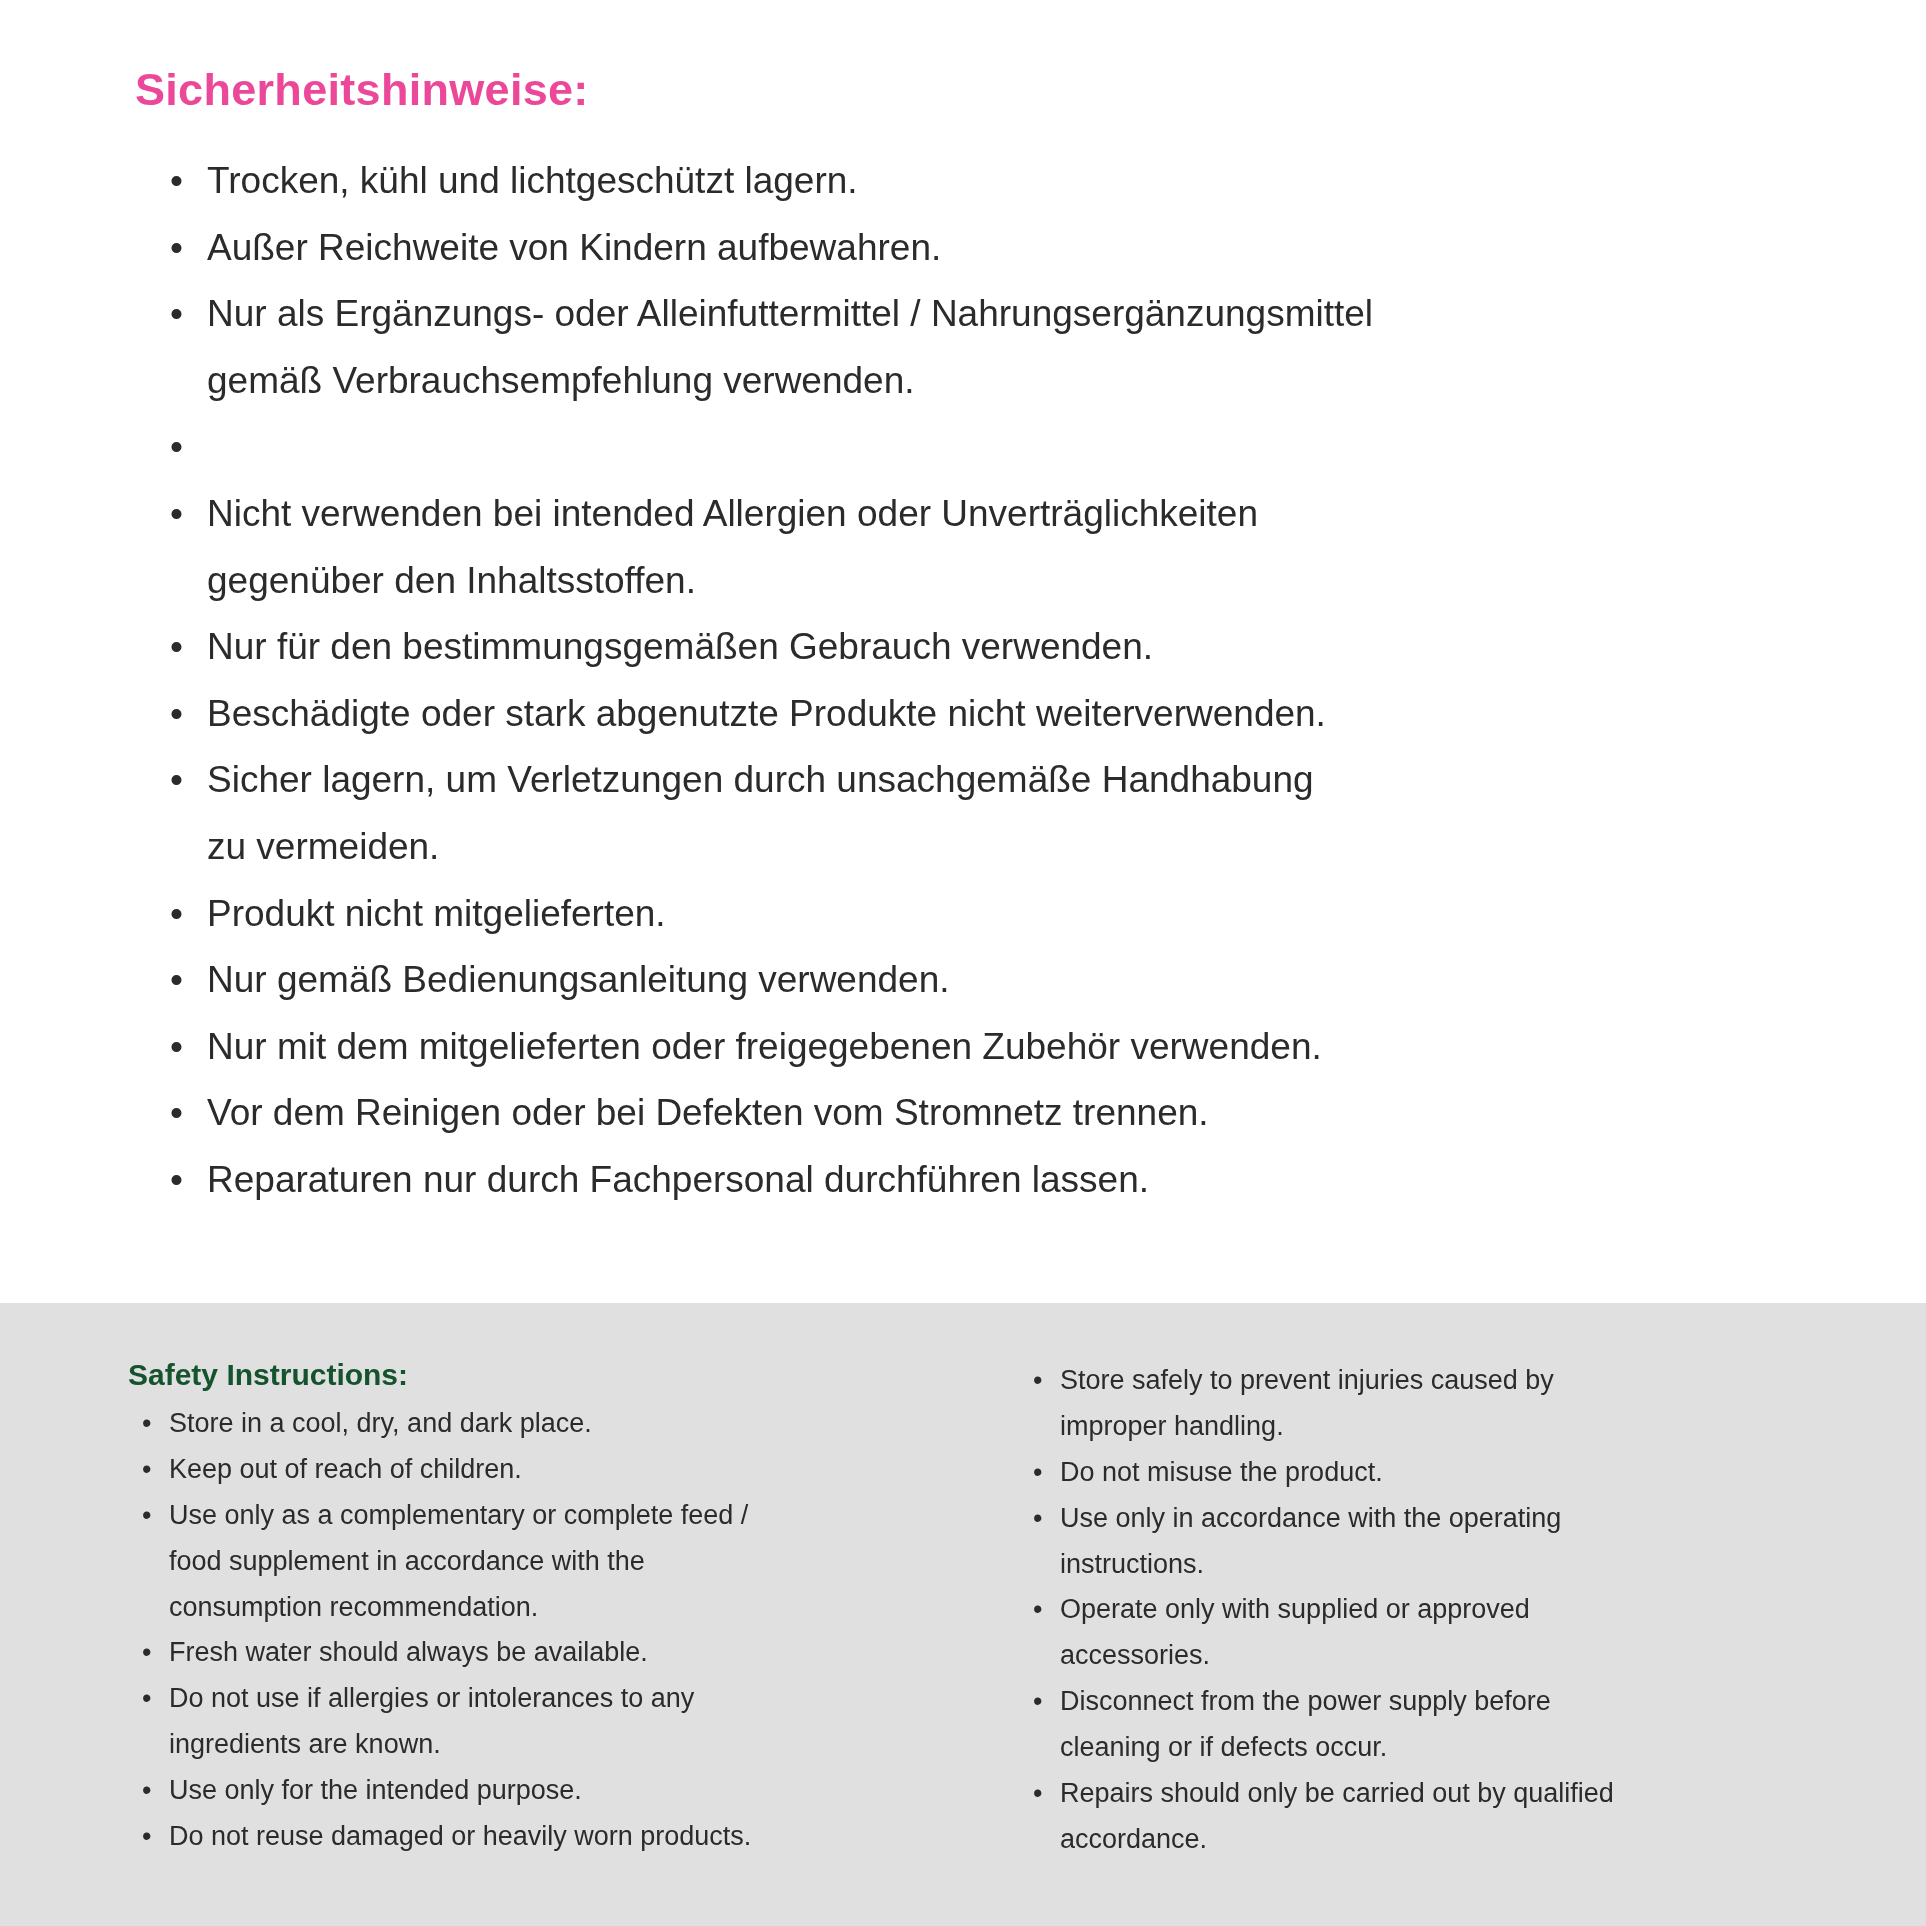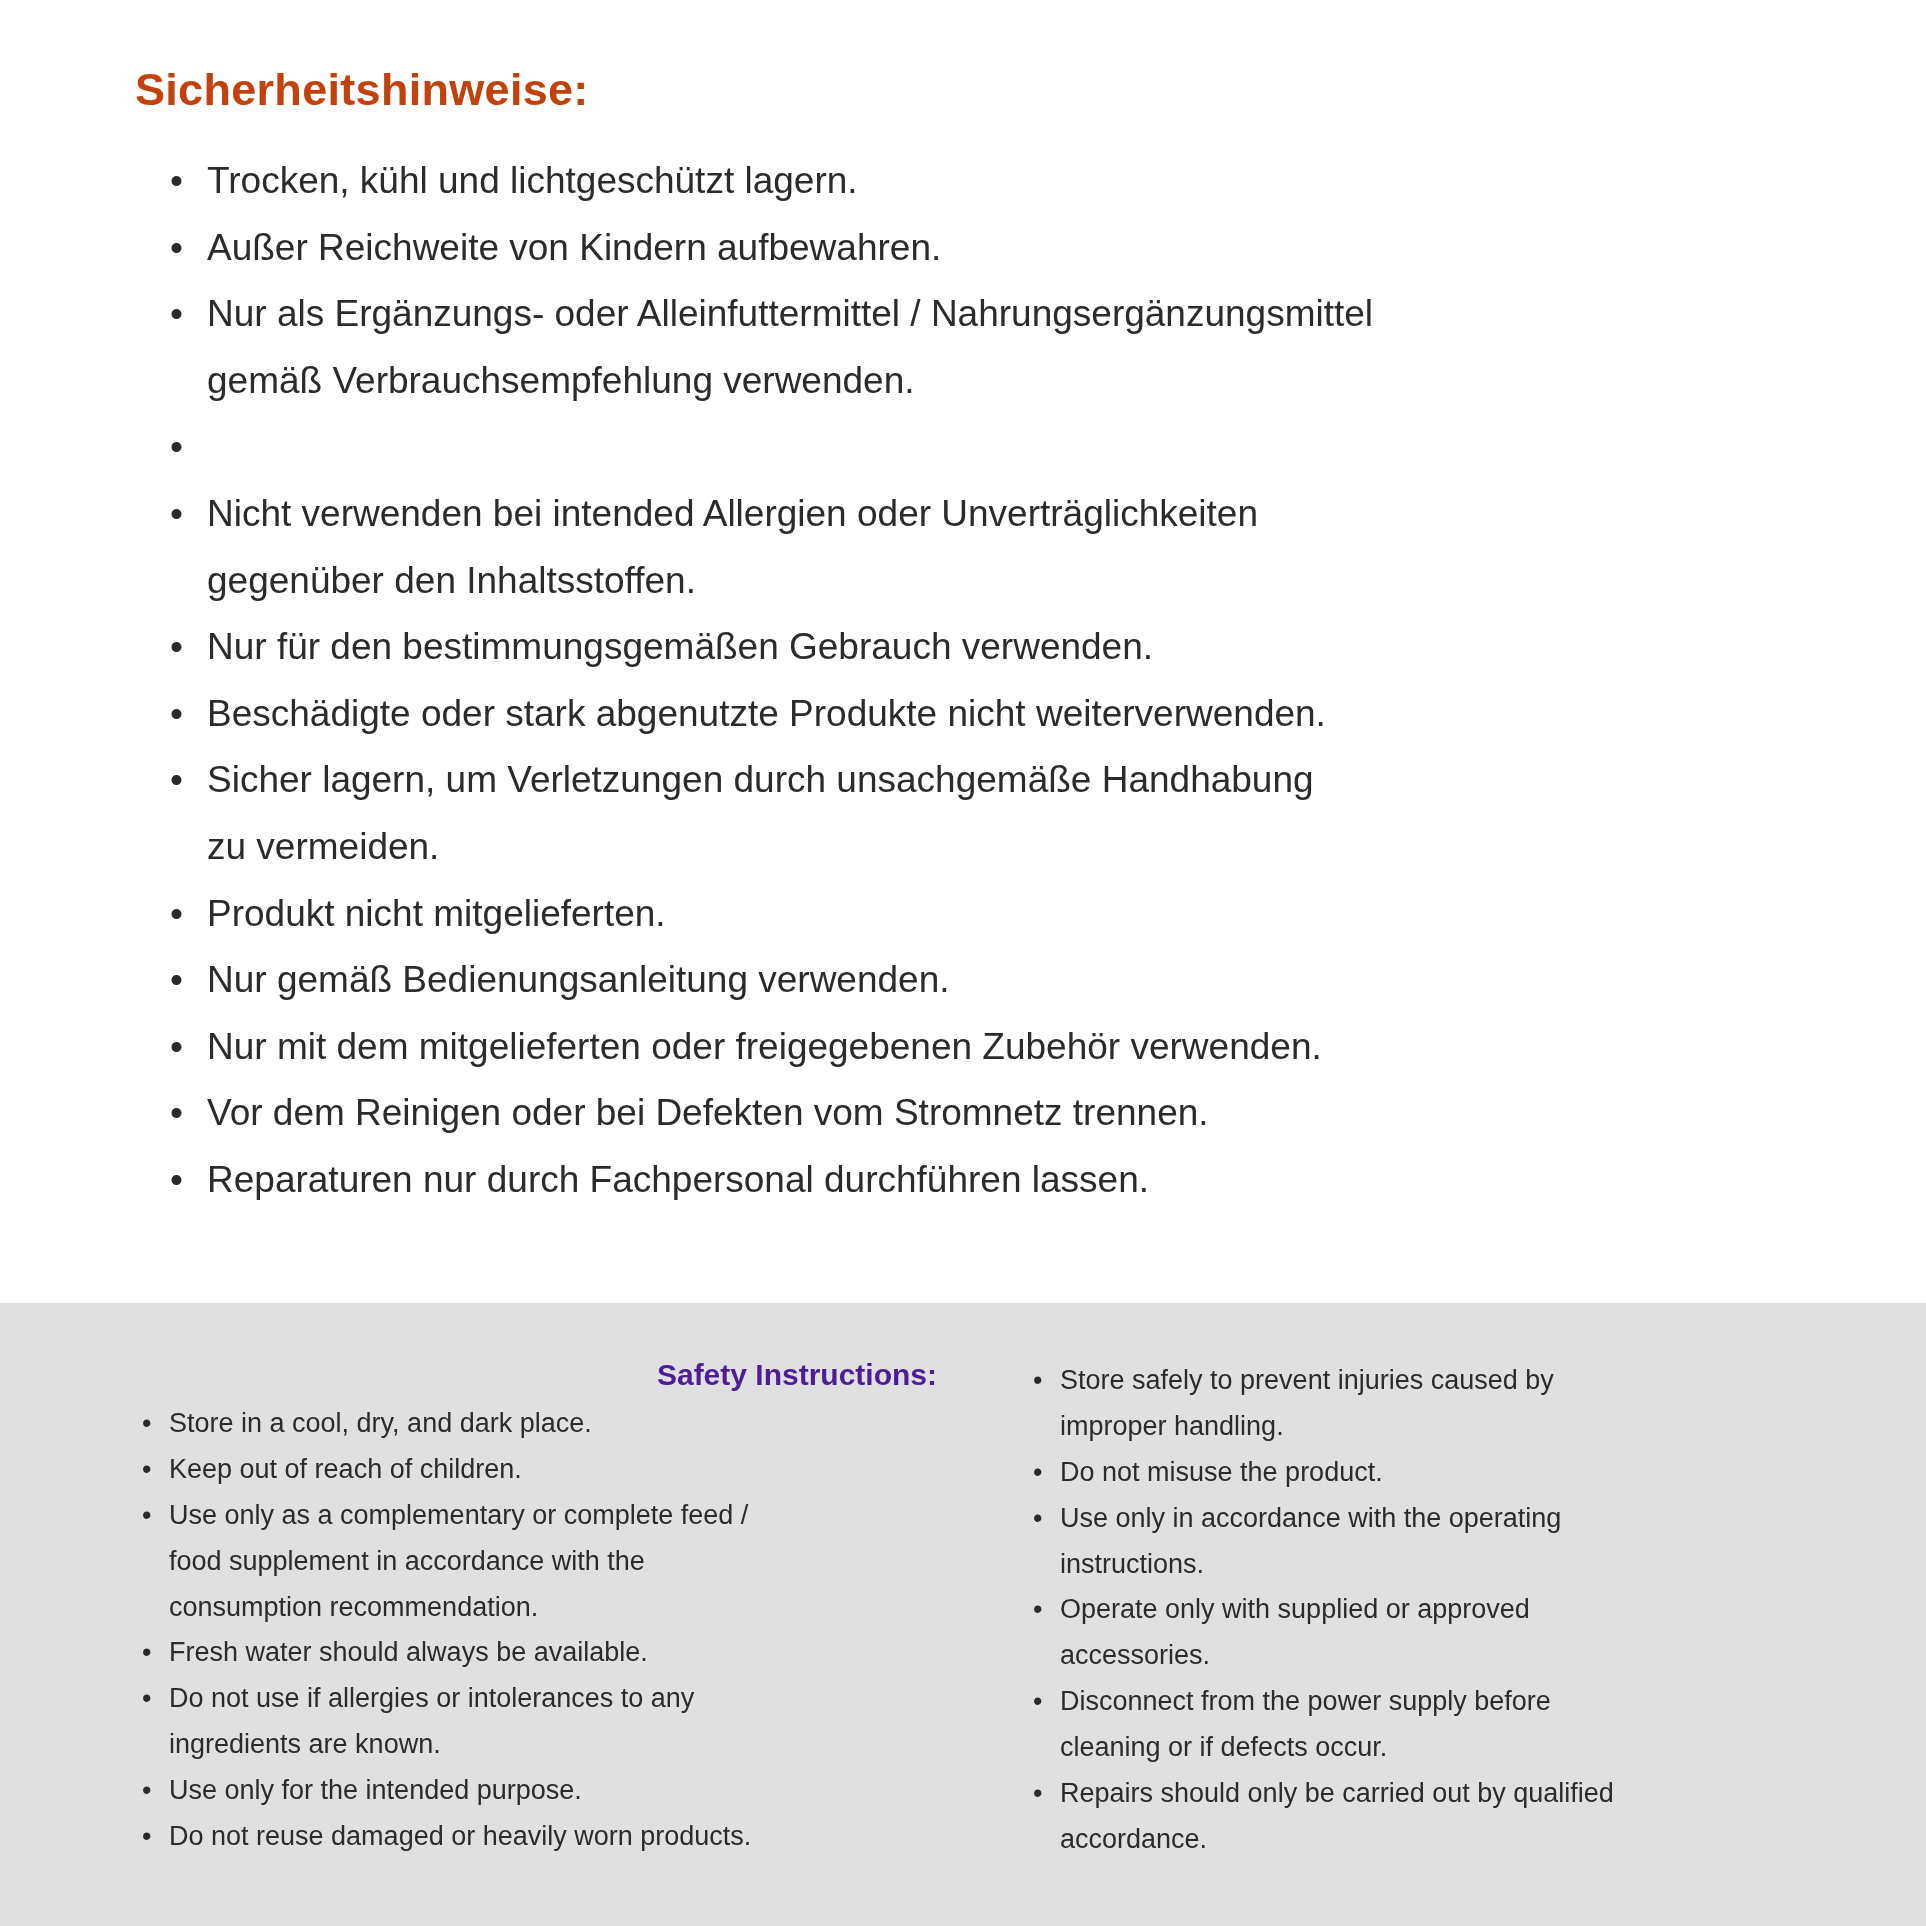--- a/index.html
+++ b/index.html
@@ -21,21 +21,21 @@
   .section-de {
     height: 1303px;
     box-sizing: border-box;
     padding: 64px 148px 0 135px;
     background: #ffffff;
     flex: none;
   }
   .de-title {
     font-size: 45px;
     font-weight: 700;
-    color: #c2410c;
+    color: #ec4899;
     margin: 0 0 32px 0;
     letter-spacing: 0.3px;
   }
   .de-list {
     list-style: none;
     margin: 0 0 0 35px;
     padding: 0;
     max-width: 1644px;
   }
   .de-list li {
@@ -63,23 +63,22 @@
     width: 809px;
     flex: none;
   }
   .en-col-right {
     flex: 1;
     min-width: 0;
   }
   .en-title {
     font-size: 30px;
     font-weight: 700;
-    color: #4c1d95;
+    color: #14532d;
     margin: 0 0 9px 0;
-    text-align: right;
   }
   .en-list {
     list-style: none;
     margin: 0 0 0 14px;
     padding: 0;
   }
   .en-col-right .en-list {
     margin-left: 0;
   }
   .en-list li {

